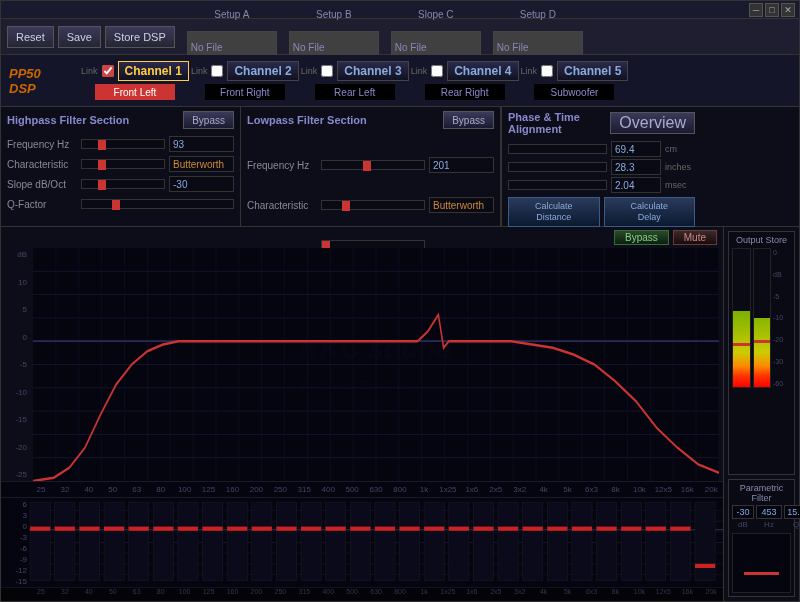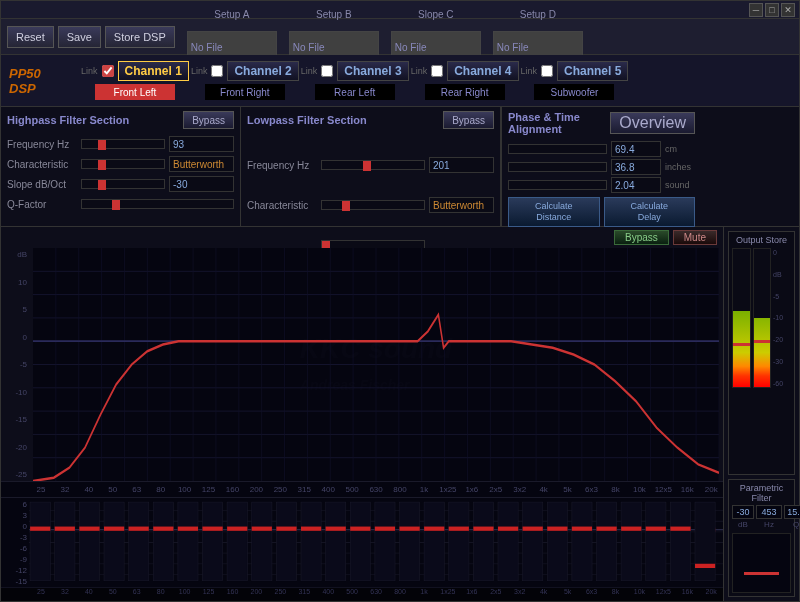--- a/index.html
+++ b/index.html
@@ -477,28 +477,28 @@
 
 
       <div class="phase-row">
         <div class="phase-track"></div>
         <div class="phase-value">69.4</div>
         <span class="phase-unit">cm</span>
       </div>
 
       <div class="phase-row">
         <div class="phase-track"></div>
-        <div class="phase-value">36.8</div>
+        <div class="phase-value">28.3</div>
         <span class="phase-unit">inches</span>
       </div>
 
       <div class="phase-row">
         <div class="phase-track"></div>
         <div class="phase-value">2.04</div>
-        <span class="phase-unit">sound</span>
+        <span class="phase-unit">msec</span>
       </div>
 
       <div class="calc-row">
         <button class="calc-btn" style="white-space:pre-line; line-height:1.2; height:30px; font-size:9px;">Calculate
 Distance</button>
         <button class="calc-btn" style="white-space:pre-line; line-height:1.2; height:30px; font-size:9px;">Calculate
 Delay</button>
       </div>
     </div>
   </div>

